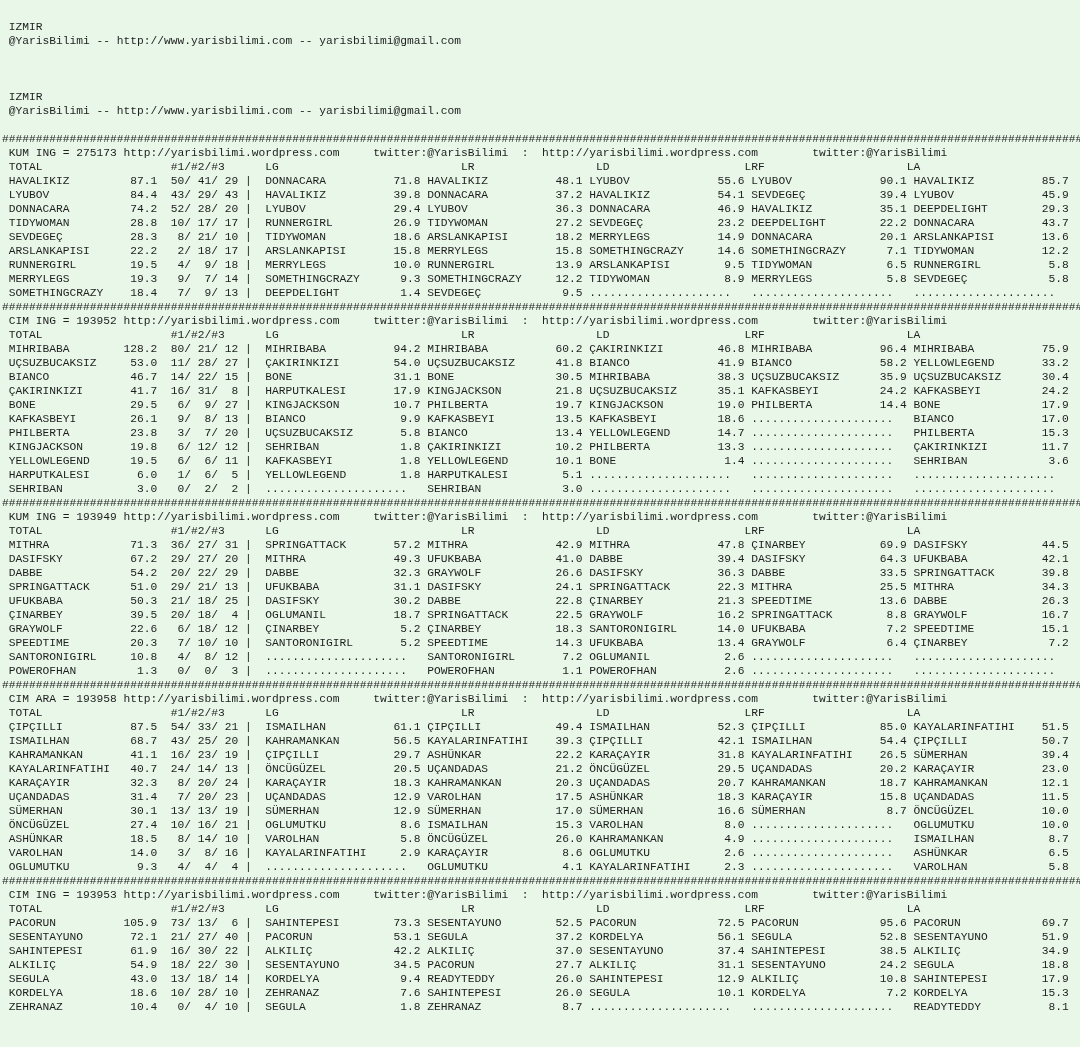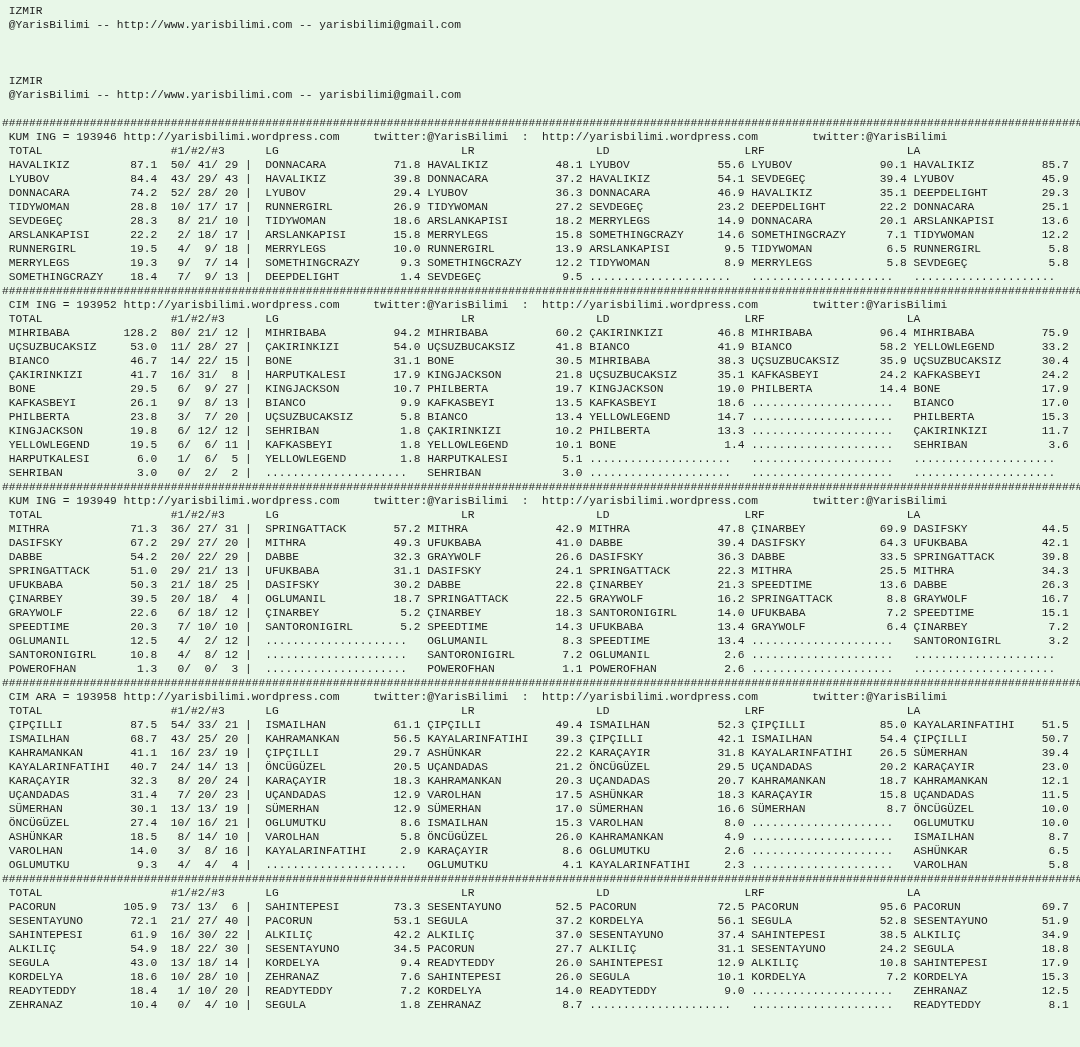--- a/index.html
+++ b/index.html
@@ -1,18 +1,18 @@
 <!DOCTYPE html>
 <html><head>
 <meta charset="utf-8">
 <style>
   html,body{margin:0;padding:0}
   body{width:1080px;height:1047px;overflow:hidden;background:#e8f7e8;}
   #report{
-    padding:4px 0 0 2px;
+    padding:20px 0 0 2px;
     font-family:"Liberation Mono", monospace;
     font-size:11.25px;
     line-height:14px;
     color:#1e1e1e;
   }
   .ln{white-space:pre;height:14px;}
 </style>
 </head>
 <body style="background: rgb(232, 247, 232);">
 
@@ -22,26 +22,26 @@
       <div class="ln"> @YarisBilimi -- http://www.yarisbilimi.com -- yarisbilimi@gmail.com</div>
       <div class="ln">&nbsp;</div>
       <div class="ln">&nbsp;</div>
       <div class="ln">&nbsp;</div>
       <div class="ln"> IZMIR</div>
       <div class="ln"> @YarisBilimi -- http://www.yarisbilimi.com -- yarisbilimi@gmail.com</div>
       <div class="ln">&nbsp;</div>
     </div>
     <div>
       <div class="ln">################################################################################################################################################################</div>
-      <div class="ln"> KUM ING = 193946 http://yarisbilimi.wordpress.com     twitter:@YarisBilimi  :  http://yarisbilimi.wordpress.com        twitter:@YarisBilimi</div>
+      <div class="ln"> KUM ING = 275173 http://yarisbilimi.wordpress.com     twitter:@YarisBilimi  :  http://yarisbilimi.wordpress.com        twitter:@YarisBilimi</div>
       <div class="ln"> TOTAL                   #1/#2/#3      LG                           LR                  LD                    LRF                     LA</div>
       <div class="ln"> HAVALIKIZ         87.1  50/ 41/ 29 |  DONNACARA          71.8 HAVALIKIZ          48.1 LYUBOV             55.6 LYUBOV             90.1 HAVALIKIZ          85.7</div>
       <div class="ln"> LYUBOV            84.4  43/ 29/ 43 |  HAVALIKIZ          39.8 DONNACARA          37.2 HAVALIKIZ          54.1 SEVDEGEÇ           39.4 LYUBOV             45.9</div>
       <div class="ln"> DONNACARA         74.2  52/ 28/ 20 |  LYUBOV             29.4 LYUBOV             36.3 DONNACARA          46.9 HAVALIKIZ          35.1 DEEPDELIGHT        29.3</div>
-      <div class="ln"> TIDYWOMAN         28.8  10/ 17/ 17 |  RUNNERGIRL         26.9 TIDYWOMAN          27.2 SEVDEGEÇ           23.2 DEEPDELIGHT        22.2 DONNACARA          25.1</div>
+      <div class="ln"> TIDYWOMAN         28.8  10/ 17/ 17 |  RUNNERGIRL         26.9 TIDYWOMAN          27.2 SEVDEGEÇ           23.2 DEEPDELIGHT        22.2 DONNACARA          43.7</div>
       <div class="ln"> SEVDEGEÇ          28.3   8/ 21/ 10 |  TIDYWOMAN          18.6 ARSLANKAPISI       18.2 MERRYLEGS          14.9 DONNACARA          20.1 ARSLANKAPISI       13.6</div>
       <div class="ln"> ARSLANKAPISI      22.2   2/ 18/ 17 |  ARSLANKAPISI       15.8 MERRYLEGS          15.8 SOMETHINGCRAZY     14.6 SOMETHINGCRAZY      7.1 TIDYWOMAN          12.2</div>
       <div class="ln"> RUNNERGIRL        19.5   4/  9/ 18 |  MERRYLEGS          10.0 RUNNERGIRL         13.9 ARSLANKAPISI        9.5 TIDYWOMAN           6.5 RUNNERGIRL          5.8</div>
       <div class="ln"> MERRYLEGS         19.3   9/  7/ 14 |  SOMETHINGCRAZY      9.3 SOMETHINGCRAZY     12.2 TIDYWOMAN           8.9 MERRYLEGS           5.8 SEVDEGEÇ            5.8</div>
       <div class="ln"> SOMETHINGCRAZY    18.4   7/  9/ 13 |  DEEPDELIGHT         1.4 SEVDEGEÇ            9.5 .....................   .....................   .....................  </div>
     </div>
     <div>
       <div class="ln">################################################################################################################################################################</div>
       <div class="ln"> CIM ING = 193952 http://yarisbilimi.wordpress.com     twitter:@YarisBilimi  :  http://yarisbilimi.wordpress.com        twitter:@YarisBilimi</div>
       <div class="ln"> TOTAL                   #1/#2/#3      LG                           LR                  LD                    LRF                     LA</div>
@@ -62,21 +62,20 @@
       <div class="ln"> KUM ING = 193949 http://yarisbilimi.wordpress.com     twitter:@YarisBilimi  :  http://yarisbilimi.wordpress.com        twitter:@YarisBilimi</div>
       <div class="ln"> TOTAL                   #1/#2/#3      LG                           LR                  LD                    LRF                     LA</div>
       <div class="ln"> MITHRA            71.3  36/ 27/ 31 |  SPRINGATTACK       57.2 MITHRA             42.9 MITHRA             47.8 ÇINARBEY           69.9 DASIFSKY           44.5</div>
       <div class="ln"> DASIFSKY          67.2  29/ 27/ 20 |  MITHRA             49.3 UFUKBABA           41.0 DABBE              39.4 DASIFSKY           64.3 UFUKBABA           42.1</div>
       <div class="ln"> DABBE             54.2  20/ 22/ 29 |  DABBE              32.3 GRAYWOLF           26.6 DASIFSKY           36.3 DABBE              33.5 SPRINGATTACK       39.8</div>
       <div class="ln"> SPRINGATTACK      51.0  29/ 21/ 13 |  UFUKBABA           31.1 DASIFSKY           24.1 SPRINGATTACK       22.3 MITHRA             25.5 MITHRA             34.3</div>
       <div class="ln"> UFUKBABA          50.3  21/ 18/ 25 |  DASIFSKY           30.2 DABBE              22.8 ÇINARBEY           21.3 SPEEDTIME          13.6 DABBE              26.3</div>
       <div class="ln"> ÇINARBEY          39.5  20/ 18/  4 |  OGLUMANIL          18.7 SPRINGATTACK       22.5 GRAYWOLF           16.2 SPRINGATTACK        8.8 GRAYWOLF           16.7</div>
       <div class="ln"> GRAYWOLF          22.6   6/ 18/ 12 |  ÇINARBEY            5.2 ÇINARBEY           18.3 SANTORONIGIRL      14.0 UFUKBABA            7.2 SPEEDTIME          15.1</div>
       <div class="ln"> SPEEDTIME         20.3   7/ 10/ 10 |  SANTORONIGIRL       5.2 SPEEDTIME          14.3 UFUKBABA           13.4 GRAYWOLF            6.4 ÇINARBEY            7.2</div>
-      <div class="ln"> OGLUMANIL         12.5   4/  2/ 12 |  .....................   OGLUMANIL           8.3 SPEEDTIME          13.4 .....................   SANTORONIGIRL       3.2</div>
       <div class="ln"> SANTORONIGIRL     10.8   4/  8/ 12 |  .....................   SANTORONIGIRL       7.2 OGLUMANIL           2.6 .....................   .....................  </div>
       <div class="ln"> POWEROFHAN         1.3   0/  0/  3 |  .....................   POWEROFHAN          1.1 POWEROFHAN          2.6 .....................   .....................  </div>
     </div>
     <div>
       <div class="ln">################################################################################################################################################################</div>
       <div class="ln"> CIM ARA = 193958 http://yarisbilimi.wordpress.com     twitter:@YarisBilimi  :  http://yarisbilimi.wordpress.com        twitter:@YarisBilimi</div>
       <div class="ln"> TOTAL                   #1/#2/#3      LG                           LR                  LD                    LRF                     LA</div>
       <div class="ln"> ÇIPÇILLI          87.5  54/ 33/ 21 |  ISMAILHAN          61.1 ÇIPÇILLI           49.4 ISMAILHAN          52.3 ÇIPÇILLI           85.0 KAYALARINFATIHI    51.5</div>
       <div class="ln"> ISMAILHAN         68.7  43/ 25/ 20 |  KAHRAMANKAN        56.5 KAYALARINFATIHI    39.3 ÇIPÇILLI           42.1 ISMAILHAN          54.4 ÇIPÇILLI           50.7</div>
       <div class="ln"> KAHRAMANKAN       41.1  16/ 23/ 19 |  ÇIPÇILLI           29.7 ASHÜNKAR           22.2 KARAÇAYIR          31.8 KAYALARINFATIHI    26.5 SÜMERHAN           39.4</div>
@@ -84,23 +83,23 @@
       <div class="ln"> KARAÇAYIR         32.3   8/ 20/ 24 |  KARAÇAYIR          18.3 KAHRAMANKAN        20.3 UÇANDADAS          20.7 KAHRAMANKAN        18.7 KAHRAMANKAN        12.1</div>
       <div class="ln"> UÇANDADAS         31.4   7/ 20/ 23 |  UÇANDADAS          12.9 VAROLHAN           17.5 ASHÜNKAR           18.3 KARAÇAYIR          15.8 UÇANDADAS          11.5</div>
       <div class="ln"> SÜMERHAN          30.1  13/ 13/ 19 |  SÜMERHAN           12.9 SÜMERHAN           17.0 SÜMERHAN           16.6 SÜMERHAN            8.7 ÖNCÜGÜZEL          10.0</div>
       <div class="ln"> ÖNCÜGÜZEL         27.4  10/ 16/ 21 |  OGLUMUTKU           8.6 ISMAILHAN          15.3 VAROLHAN            8.0 .....................   OGLUMUTKU          10.0</div>
       <div class="ln"> ASHÜNKAR          18.5   8/ 14/ 10 |  VAROLHAN            5.8 ÖNCÜGÜZEL          26.0 KAHRAMANKAN         4.9 .....................   ISMAILHAN           8.7</div>
       <div class="ln"> VAROLHAN          14.0   3/  8/ 16 |  KAYALARINFATIHI     2.9 KARAÇAYIR           8.6 OGLUMUTKU           2.6 .....................   ASHÜNKAR            6.5</div>
       <div class="ln"> OGLUMUTKU          9.3   4/  4/  4 |  .....................   OGLUMUTKU           4.1 KAYALARINFATIHI     2.3 .....................   VAROLHAN            5.8</div>
     </div>
     <div>
       <div class="ln">################################################################################################################################################################</div>
+      <div class="ln"> CIM ING = 193953 http://yarisbilimi.wordpress.com     twitter:@YarisBilimi  :  http://yarisbilimi.wordpress.com        twitter:@YarisBilimi</div>
       <div class="ln"> TOTAL                   #1/#2/#3      LG                           LR                  LD                    LRF                     LA</div>
       <div class="ln"> PACORUN          105.9  73/ 13/  6 |  SAHINTEPESI        73.3 SESENTAYUNO        52.5 PACORUN            72.5 PACORUN            95.6 PACORUN            69.7</div>
       <div class="ln"> SESENTAYUNO       72.1  21/ 27/ 40 |  PACORUN            53.1 SEGULA             37.2 KORDELYA           56.1 SEGULA             52.8 SESENTAYUNO        51.9</div>
       <div class="ln"> SAHINTEPESI       61.9  16/ 30/ 22 |  ALKILIÇ            42.2 ALKILIÇ            37.0 SESENTAYUNO        37.4 SAHINTEPESI        38.5 ALKILIÇ            34.9</div>
       <div class="ln"> ALKILIÇ           54.9  18/ 22/ 30 |  SESENTAYUNO        34.5 PACORUN            27.7 ALKILIÇ            31.1 SESENTAYUNO        24.2 SEGULA             18.8</div>
       <div class="ln"> SEGULA            43.0  13/ 18/ 14 |  KORDELYA            9.4 READYTEDDY         26.0 SAHINTEPESI        12.9 ALKILIÇ            10.8 SAHINTEPESI        17.9</div>
       <div class="ln"> KORDELYA          18.6  10/ 28/ 10 |  ZEHRANAZ            7.6 SAHINTEPESI        26.0 SEGULA             10.1 KORDELYA            7.2 KORDELYA           15.3</div>
-      <div class="ln"> READYTEDDY        18.4   1/ 10/ 20 |  READYTEDDY          7.2 KORDELYA           14.0 READYTEDDY          9.0 .....................   ZEHRANAZ           12.5</div>
       <div class="ln"> ZEHRANAZ          10.4   0/  4/ 10 |  SEGULA              1.8 ZEHRANAZ            8.7 .....................   .....................   READYTEDDY          8.1</div>
     </div>
   </div>
 
 </body></html>

